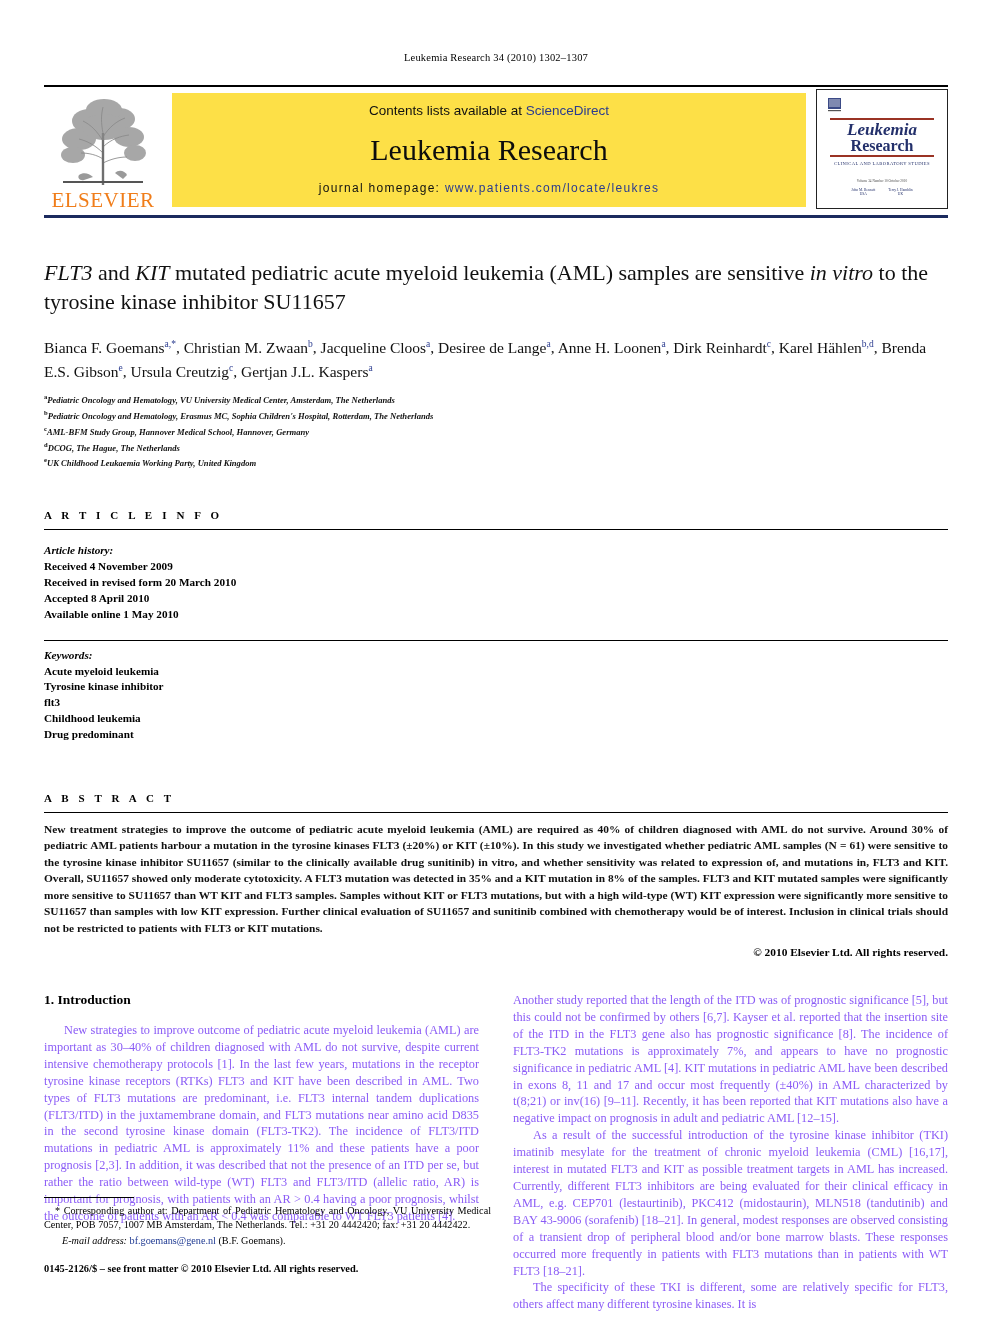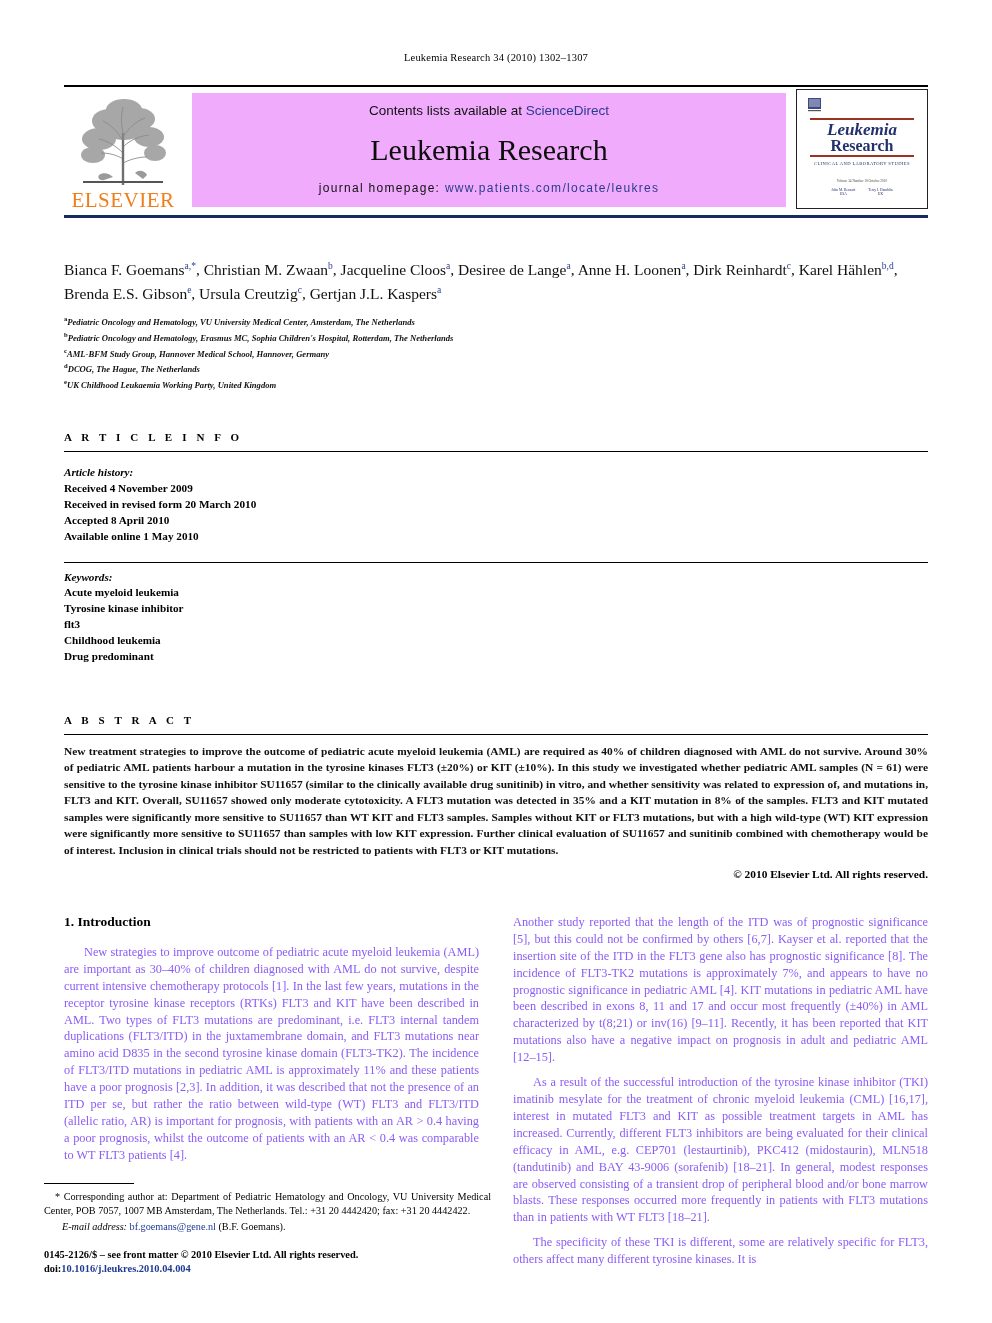--- a/index.html
+++ b/index.html
@@ -14,21 +14,21 @@
     font-family: "Liberation Serif", "DejaVu Serif", serif;
     color: #000000;
     position: relative;
     overflow: hidden;
   }
   .page {
     position: relative;
     width: 992px;
     height: 1323px;
     box-sizing: border-box;
-    padding: 0 64px;
+    padding: 0 44px;
   }
 
   
   .running-head {
     text-align: center;
     font-size: 10.5px;
     letter-spacing: 0.2px;
     padding-top: 52px;
     font-family: "Liberation Serif", serif;
   }
@@ -55,21 +55,21 @@
   .elsevier-word {
     font-family: "Liberation Serif", serif;
     color: #F07D1A;
     font-size: 21px;
     letter-spacing: 0.5px;
     line-height: 1;
     margin-top: 1px;
   }
   .center-band {
     flex: 1 1 auto;
-    background: #f0abfc;
+    background: #fde047;
     margin: 6px 10px 8px 10px;
     display: flex;
     flex-direction: column;
     justify-content: space-between;
     align-items: center;
     padding: 10px 0 12px 0;
     box-sizing: border-box;
   }
   .contents-line {
     font-family: "Liberation Sans", sans-serif;
@@ -212,21 +212,21 @@
     margin: 0 0 14px 0;
   }
   .para {
     font-size: 12.3px;
     line-height: 1.375;
     text-align: justify;
     text-indent: 20px;
     margin: 0;
     color: #8b5cf6;
   }
-  .para + .para { margin-top: 8px; }
+  .para + .para { margin-top: 0; }
   .noindent { text-indent: 0; }
 
   
   .footnote-area {
     position: absolute;
     left: 44px;
     bottom: 46px;
     width: 447px;
   }
   .fn-rule { width: 90px; border-top: 0.9px solid #000; margin-bottom: 6px; }
@@ -319,20 +319,21 @@
         <div>
           <div>Terry J. Hamblin</div>
           <div>UK</div>
         </div>
       </div>
     </div>
   </div>
   <div class="masthead-bottom-rule"></div>
 
   <div class="title-block">
+    <h1 class="art-title"><em>FLT3</em><span> and </span><em>KIT</em><span> mutated pediatric acute myeloid leukemia (AML) samples are sensitive </span><em>in vitro</em><span> to the tyrosine kinase inhibitor SU11657</span></h1>
 
     <div class="authors">
       <span><span>Bianca F. Goemans</span><sup>a,*</sup>, </span><span><span>Christian M. Zwaan</span><sup>b</sup>, </span><span><span>Jacqueline Cloos</span><sup>a</sup>, </span><span><span>Desiree de Lange</span><sup>a</sup>, </span><span><span>Anne H. Loonen</span><sup>a</sup>, </span><span><span>Dirk Reinhardt</span><sup>c</sup>, </span><span><span>Karel Hählen</span><sup>b,d</sup>, </span><span><span>Brenda E.S. Gibson</span><sup>e</sup>, </span><span><span>Ursula Creutzig</span><sup>c</sup>, </span><span><span>Gertjan J.L. Kaspers</span><sup>a</sup></span>
     </div>
 
     <div class="affils">
       <div><sup>a</sup><span>Pediatric Oncology and Hematology, VU University Medical Center, Amsterdam, The Netherlands</span></div>
       <div><sup>b</sup><span>Pediatric Oncology and Hematology, Erasmus MC, Sophia Children's Hospital, Rotterdam, The Netherlands</span></div>
       <div><sup>c</sup><span>AML-BFM Study Group, Hannover Medical School, Hannover, Germany</span></div>
       <div><sup>d</sup><span>DCOG, The Hague, The Netherlands</span></div>
@@ -385,17 +386,16 @@
   <div class="footnote-area">
     <div class="fn-rule"></div>
     <div class="fn">* Corresponding author at: Department of Pediatric Hematology and Oncology, VU University Medical Center, POB 7057, 1007 MB Amsterdam, The Netherlands. Tel.: +31 20 4442420; fax: +31 20 4442422.</div>
     <div class="fn fn-email">
       <span class="lbl">E-mail address:</span>
       <span class="mailto">bf.goemans@gene.nl</span>
       <span>(B.F. Goemans).</span>
     </div>
     <div class="issn">
       <div>0145-2126/$ – see front matter © 2010 Elsevier Ltd. All rights reserved.</div>
-      <div><span>doi:</span><span class="doi-val">10.1016/j.leukres.2010.04.004</span></div>
     </div>
   </div>
 
 </div>
 
 </body></html>

